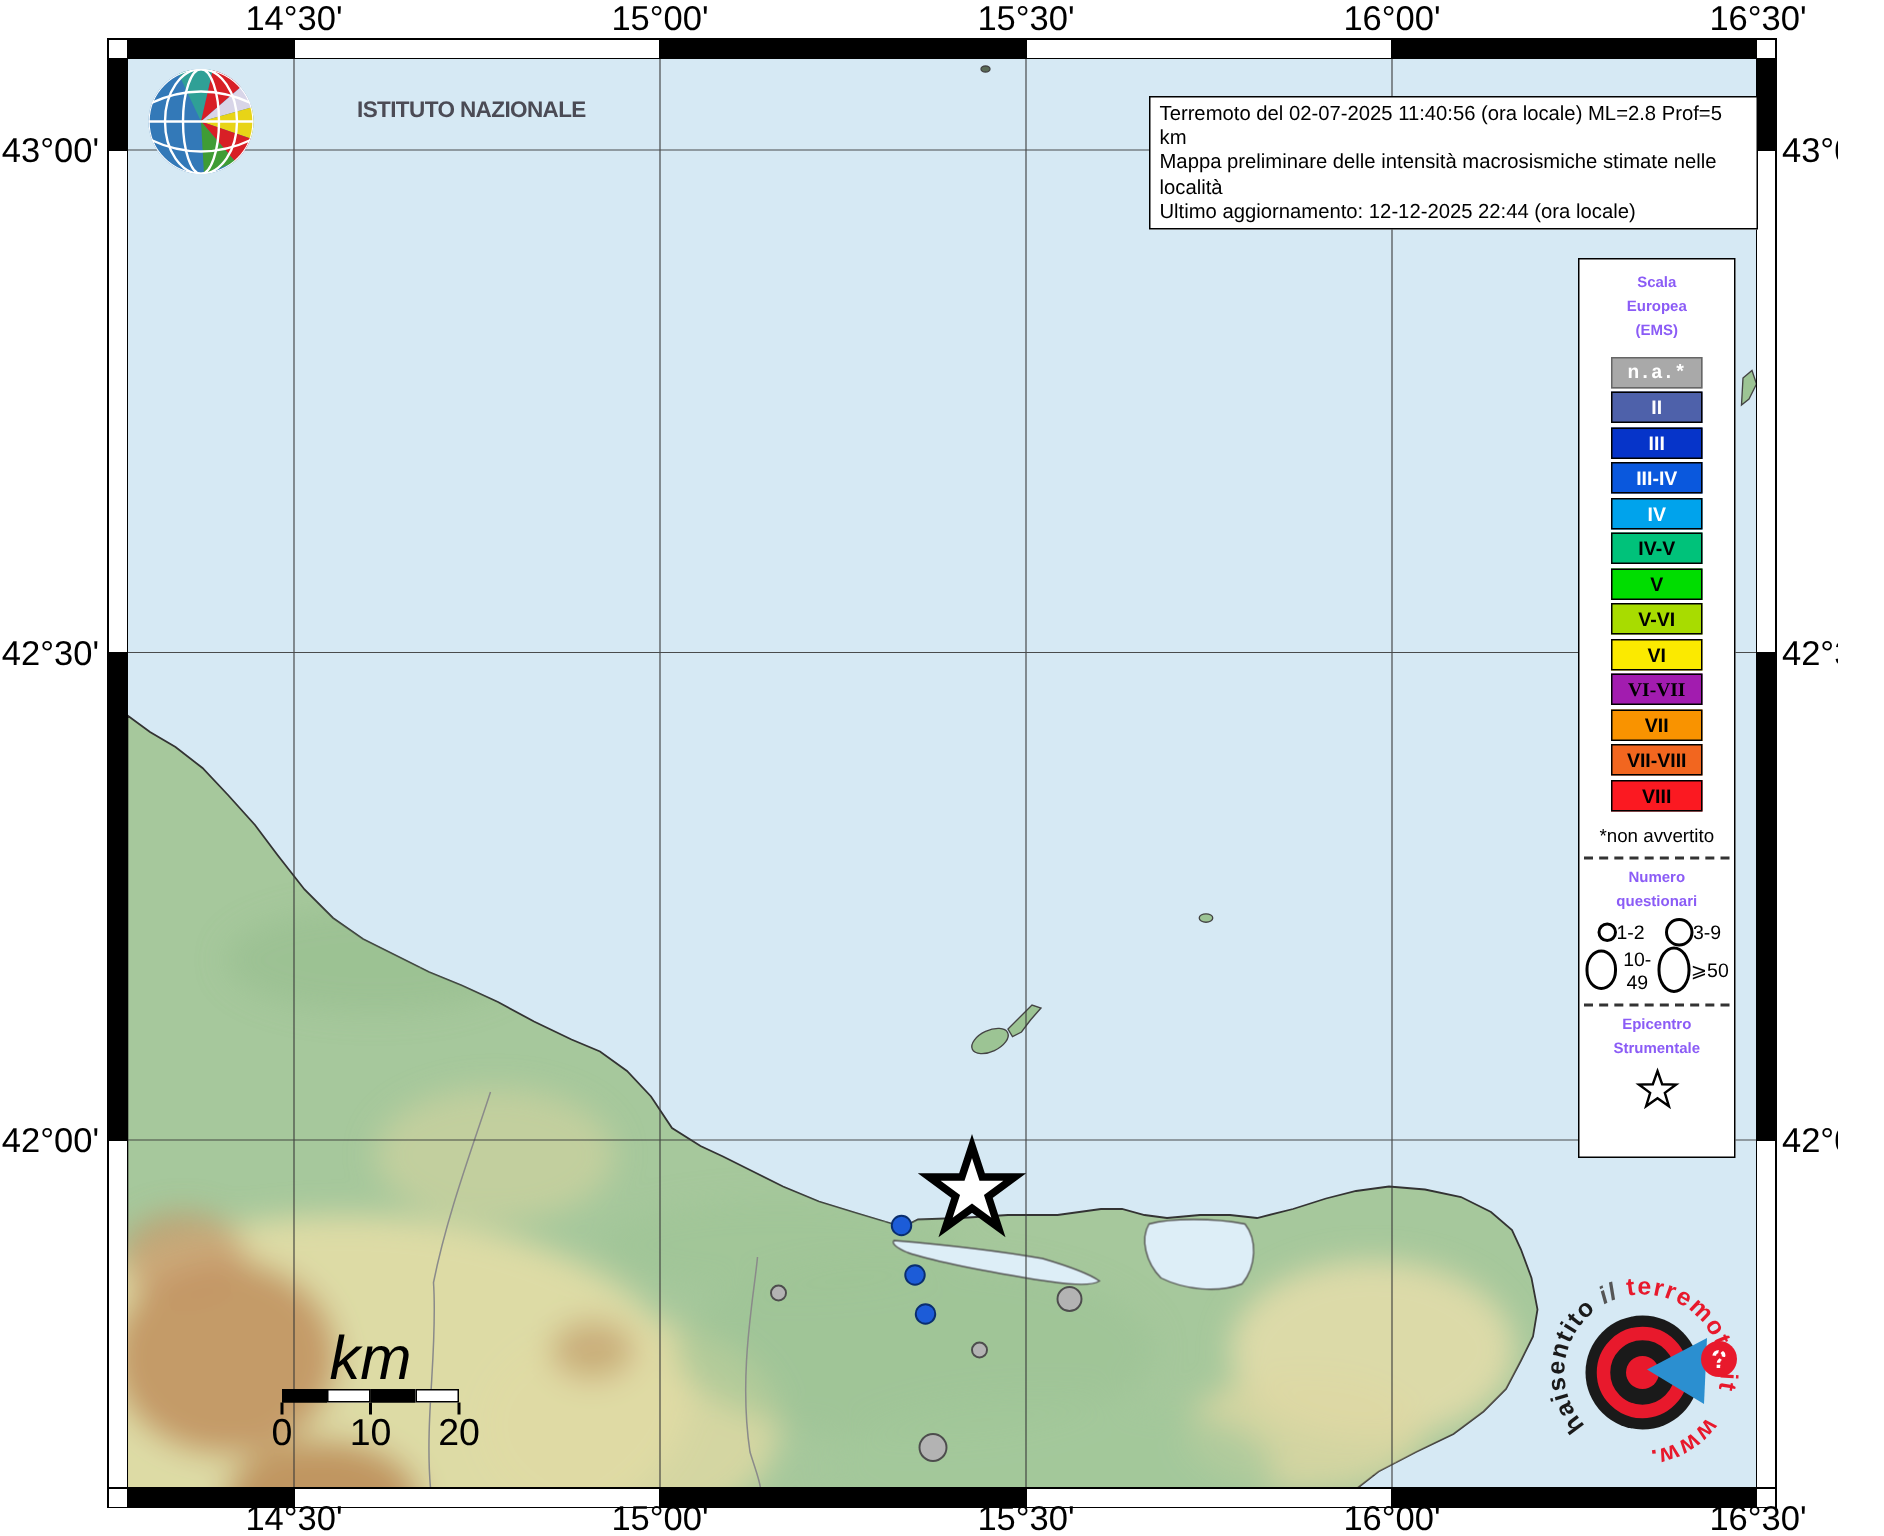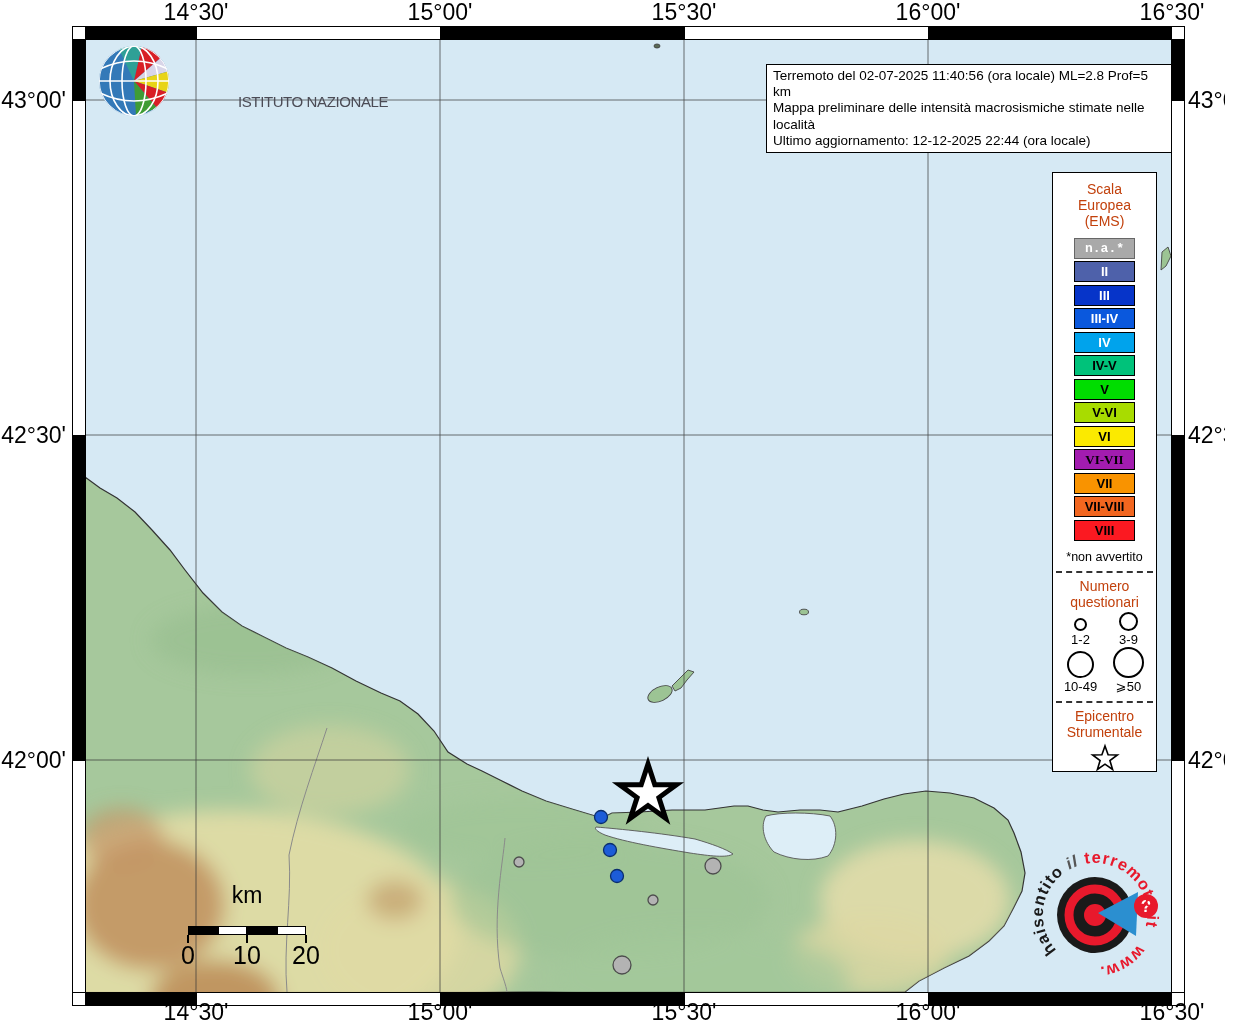--- a/index.html
+++ b/index.html
@@ -7,36 +7,36 @@
          font-family:"Liberation Sans","DejaVu Sans",sans-serif;}
   #map-svg{position:absolute;left:0;top:0;}
   .axis-label{position:absolute;font-size:23px;color:#000;white-space:nowrap;}
   .axis-top{top:0;height:25px;line-height:25px;width:90px;margin-left:-45px;text-align:center;}
   .axis-bottom{top:1000px;height:24px;line-height:24px;width:90px;margin-left:-45px;text-align:center;}
   .axis-left{left:0;width:66px;text-align:right;height:24px;line-height:24px;margin-top:-12px;}
   .axis-right{left:1188px;width:68px;text-align:left;height:24px;line-height:24px;margin-top:-12px;}
   #info-box{position:absolute;left:766px;top:44px;width:392px;background:#ffffff;
             border:1px solid #000;padding:3px 6px;font-size:13.5px;line-height:16.2px;color:#000;z-index:3;margin-top:20px;}
   #ingv-logo{position:absolute;left:96px;top:44px;width:320px;height:76px;z-index:3;}
-  #ingv-text{position:absolute;left:142px;top:20px;color:#4b4b55;font-weight:normal;
-             font-size:15px;line-height:19px;letter-spacing:-0.4px;margin-top:28px;}
+  #ingv-text{position:absolute;left:142px;top:20px;color:#4b4b55;font-weight:bold;
+             font-size:15px;line-height:19px;letter-spacing:-0.4px;}
   #legend{position:absolute;left:1052px;top:172px;width:103px;height:598px;background:#fff;
           border:1px solid #000;z-index:3;text-align:center;}
-  .legend-title{font-size:14px;font-weight:normal;line-height:16px;color:#c2410c;}
+  .legend-title{font-size:10px;font-weight:bold;line-height:16px;color:#8b5cf6;}
   #legend .pad-top{margin-top:8px;}
   .swatch{width:59px;height:19px;line-height:19px;margin:2.5px auto;font-size:13px;
           font-weight:bold;text-align:center;}
   .legend-foot{font-size:12.5px;margin-top:9px;color:#000;}
   .dashed-sep{border:0;border-top:2px dashed #333;margin:7px 3px 5px 3px;}
   .q-grid{display:flex;flex-wrap:wrap;width:96px;margin:2px auto 0 auto;}
-  .q-cell{width:48px;display:flex;flex-direction:column;align-items:center;justify-content:flex-end;}
+  .q-cell{width:48px;display:flex;flex-direction:row;align-items:center;justify-content:center;}
   .q-circle{border:2px solid #000;border-radius:50%;background:#fff;}
   .q-label{font-size:13px;margin-top:1px;color:#000;}
   .scalebar-km{position:absolute;left:188px;top:882px;width:118px;text-align:center;
-               font-size:23px;color:#000;z-index:2;}
+               font-size:41px;color:#000;z-index:2;font-style:italic;}
   #bar{position:absolute;left:188px;top:926px;width:118px;height:9px;display:flex;z-index:2;}
   #bar span{height:7px;border:1px solid #000;flex:1;}
   #bar span:nth-child(1),#bar span:nth-child(3){background:#000;}
   #bar span:nth-child(2),#bar span:nth-child(4){background:#fff;}
   .bar-tick{position:absolute;width:1.5px;height:8px;background:#000;top:935px;z-index:2;}
   .bar-num{position:absolute;top:941px;width:50px;margin-left:-25px;text-align:center;
            font-size:25px;color:#000;z-index:2;}
   #watermark{position:absolute;left:1020px;top:840px;z-index:3;}
 </style>
 </head>

